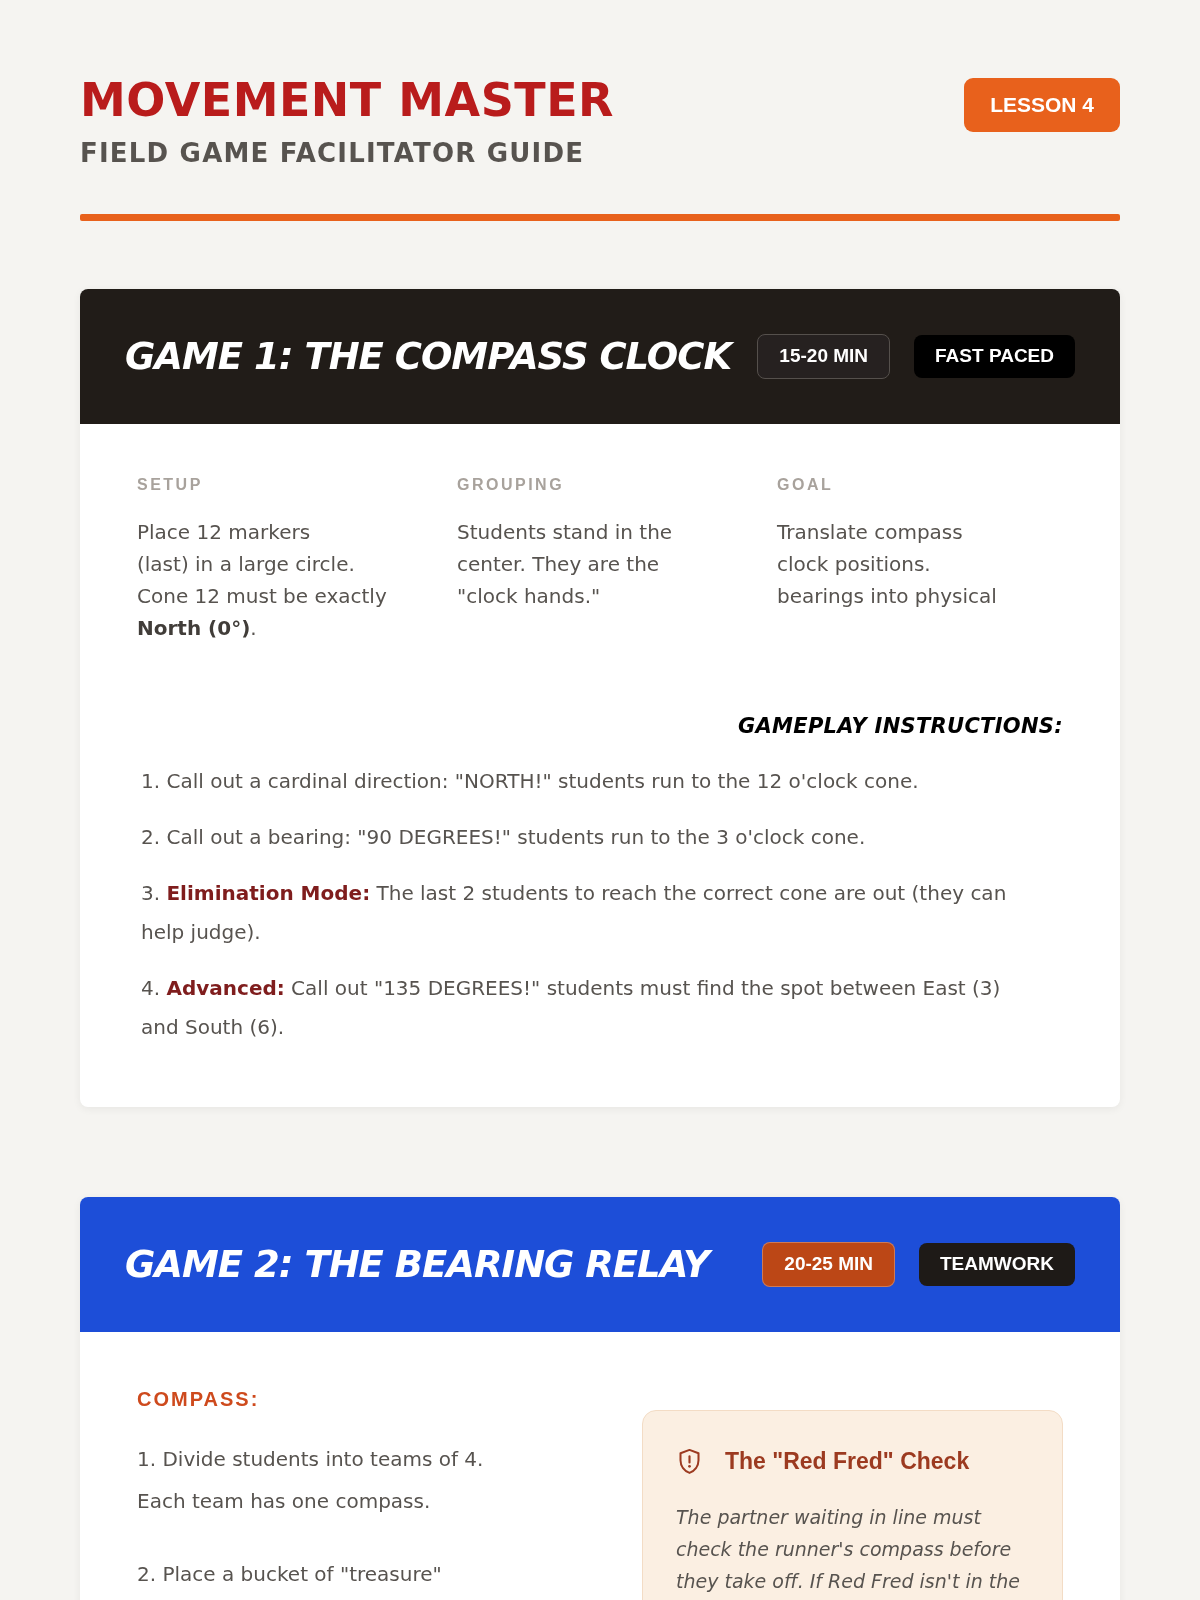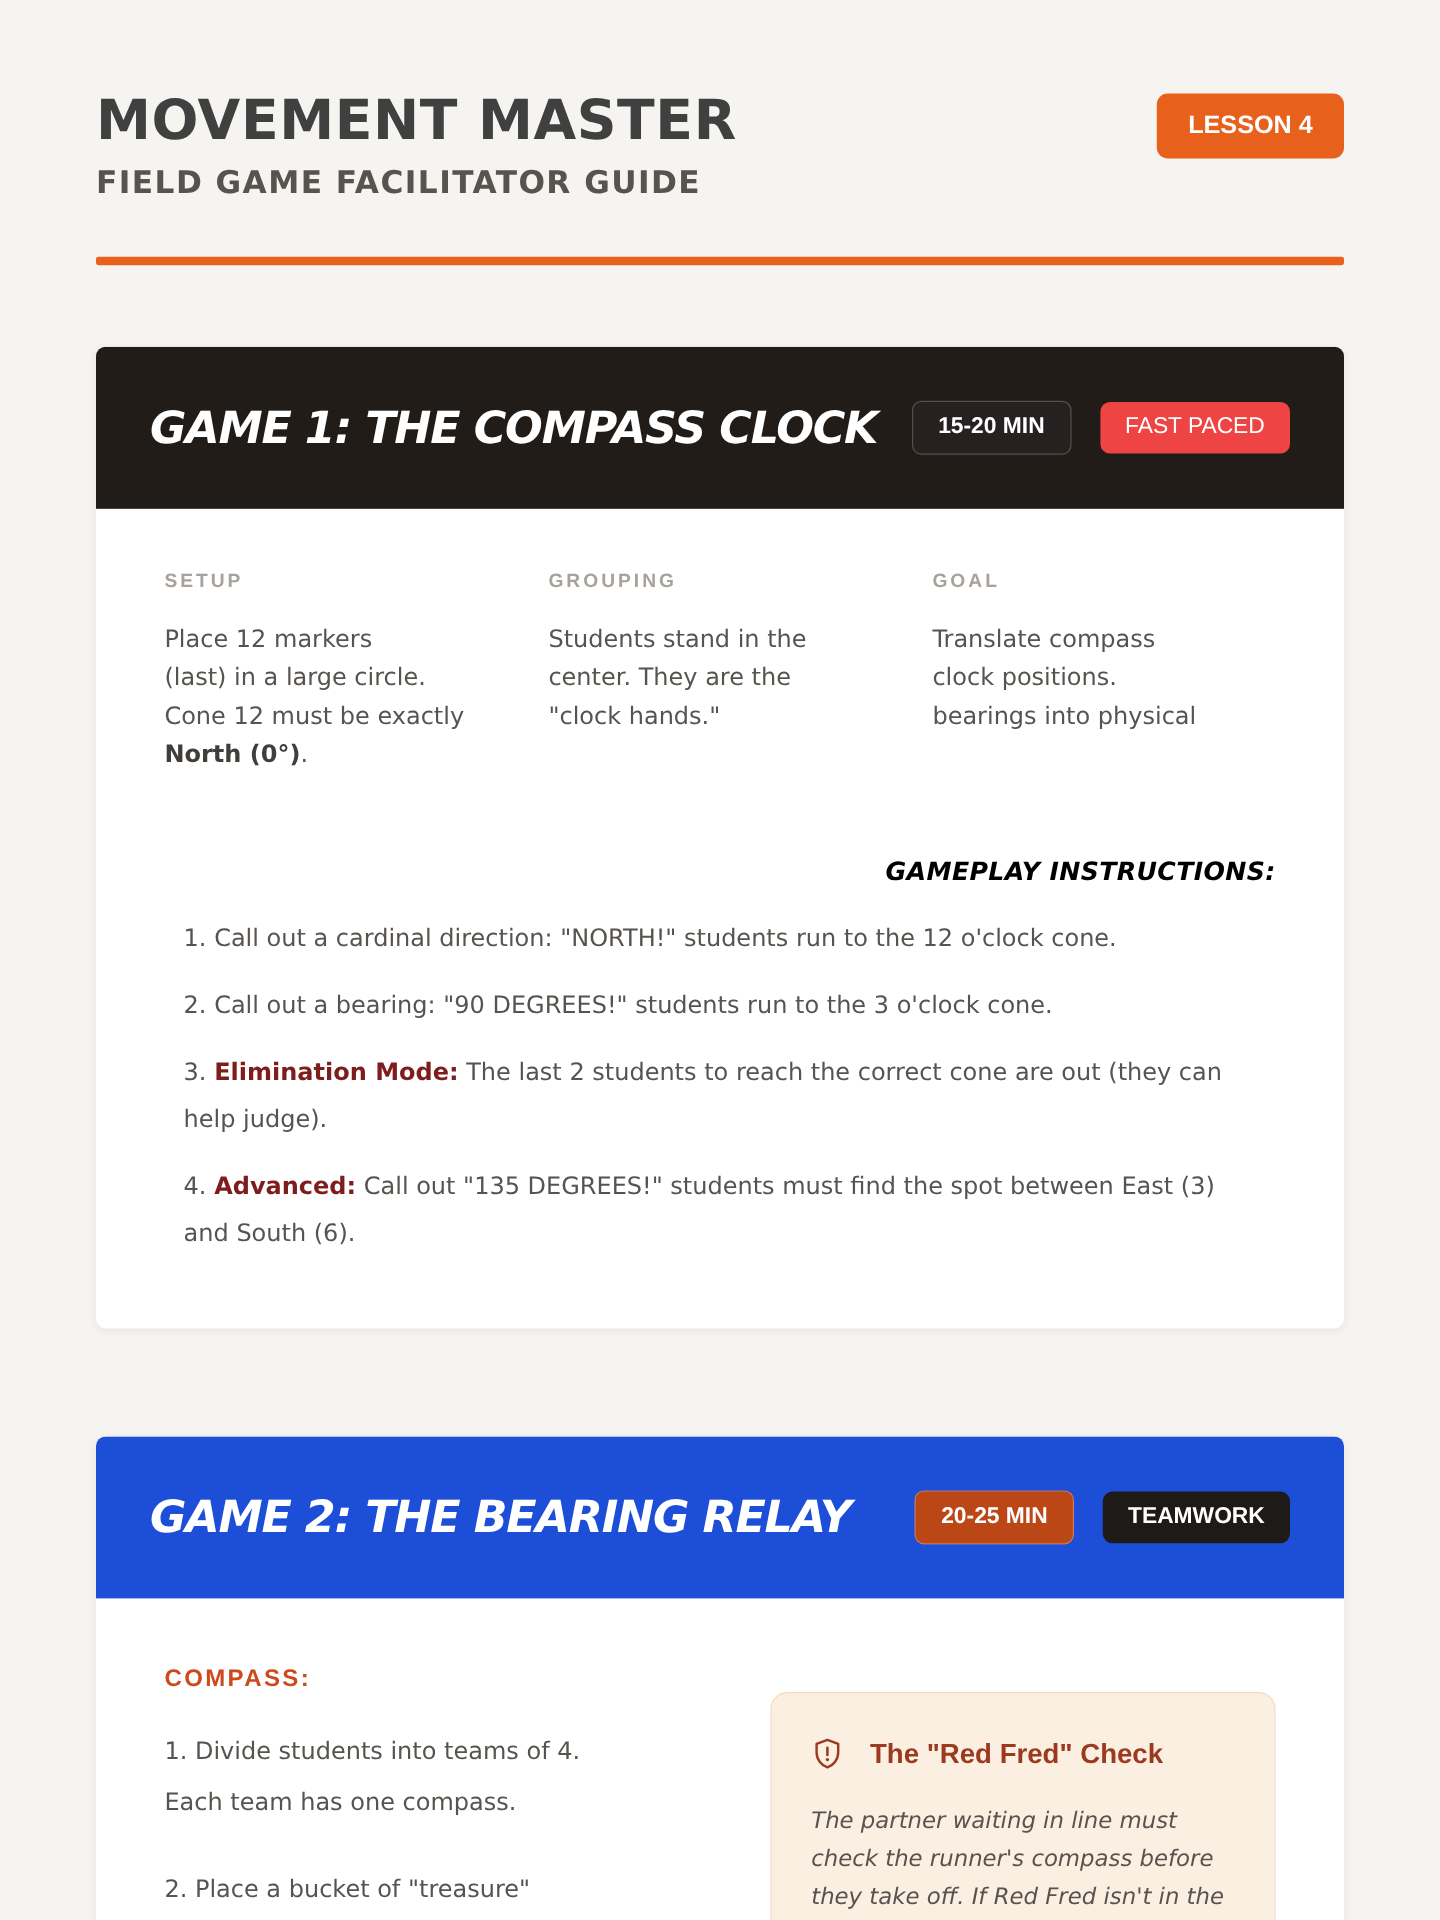--- a/index.html
+++ b/index.html
@@ -8,21 +8,21 @@
     background: #F5F4F1;
     font-family: "DejaVu Sans", sans-serif;
     -webkit-font-smoothing: antialiased;
   }
   .page { padding: 76px 80px 0; }
 
   
   .hdr { display: flex; justify-content: space-between; align-items: flex-start; }
   .hdr h1 {
     margin: 0; font-size: 46px; font-weight: 800; line-height: 1.08;
-    color: #404040; letter-spacing: 0.5px;
+    color: #b91c1c; letter-spacing: 0.5px;
   }
   .hdr .subtitle {
     margin-top: 12px; font-size: 26px; font-weight: 700;
     color: #57534F; letter-spacing: 1.2px;
     font-family: "DejaVu Sans", sans-serif;
   }
   .lesson-badge {
     background: #E8611C; color: #FFFFFF; font-size: 21px; font-weight: 700;
     padding: 15px 26px; border-radius: 9px; margin-top: 2px; white-space: nowrap;
     font-family: "Liberation Sans", sans-serif;
@@ -42,21 +42,21 @@
   .card-head h2 {
     flex: 1; margin: 0; font-size: 37px; font-weight: 800; font-style: italic;
     color: #FFFFFF; letter-spacing: -1px; white-space: nowrap;
   }
   .badge {
     font-family: "Liberation Sans", sans-serif;
     font-size: 19px; font-weight: 600; padding: 11px 21px; border-radius: 8px;
     white-space: nowrap; line-height: 1.1;
   }
   .badge.time-dark  { color: #FFFFFF; background: #262120; border: 1px solid #55504C; }
-  .badge.tag-orange { color: #FFFFFF; background: #ef4444; font-weight: 400; }
+  .badge.tag-orange { color: #FFFFFF; background: #000000; font-weight: 700; }
   .badge.time-orange{ color: #FFFFFF; background: #BC4716; border: 1px solid rgba(255,255,255,0.28); }
   .badge.tag-dark   { color: #FFFFFF; background: #1E1A17; font-weight: 700; }
 
   .card-body { padding: 52px 57px 60px; }
 
   
   .cols { display: flex; }
   .col { width: 295px; flex: none; }
   .col + .col { margin-left: 25px; }
   .col-label {
@@ -64,21 +64,21 @@
     font-size: 16px; font-weight: 700; letter-spacing: 2.5px; color: #A8A29C;
   }
   .col-text { margin-top: 22px; font-size: 20px; line-height: 32px; color: #57534F; }
   .col-text .ln { display: block; }
   .col-text strong { color: #413D39; font-weight: 700; }
 
   .instr-heading {
     margin-top: 50px; font-size: 21px; font-weight: 800; font-style: italic;
     color: #000000; letter-spacing: 0.3px; text-align: right;
   }
-  .step { margin: 17px 16px 0; max-width: 885px; font-size: 20px; line-height: 39px; color: #57534F; }
+  .step { margin: 17px 4px 0; max-width: 885px; font-size: 20px; line-height: 39px; color: #57534F; }
   .instr-heading + .step { margin-top: 24px; }
   .step strong { color: #7f1d1d; font-weight: 700; }
 
   
   .two-col { display: flex; }
   .proc-col { width: 400px; flex: none; margin-right: 105px; }
   .proc-heading {
     font-family: "Liberation Sans", sans-serif;
     font-size: 20px; font-weight: 800; color: #CE4A1D; letter-spacing: 2px; margin-top: 4px;
   }

